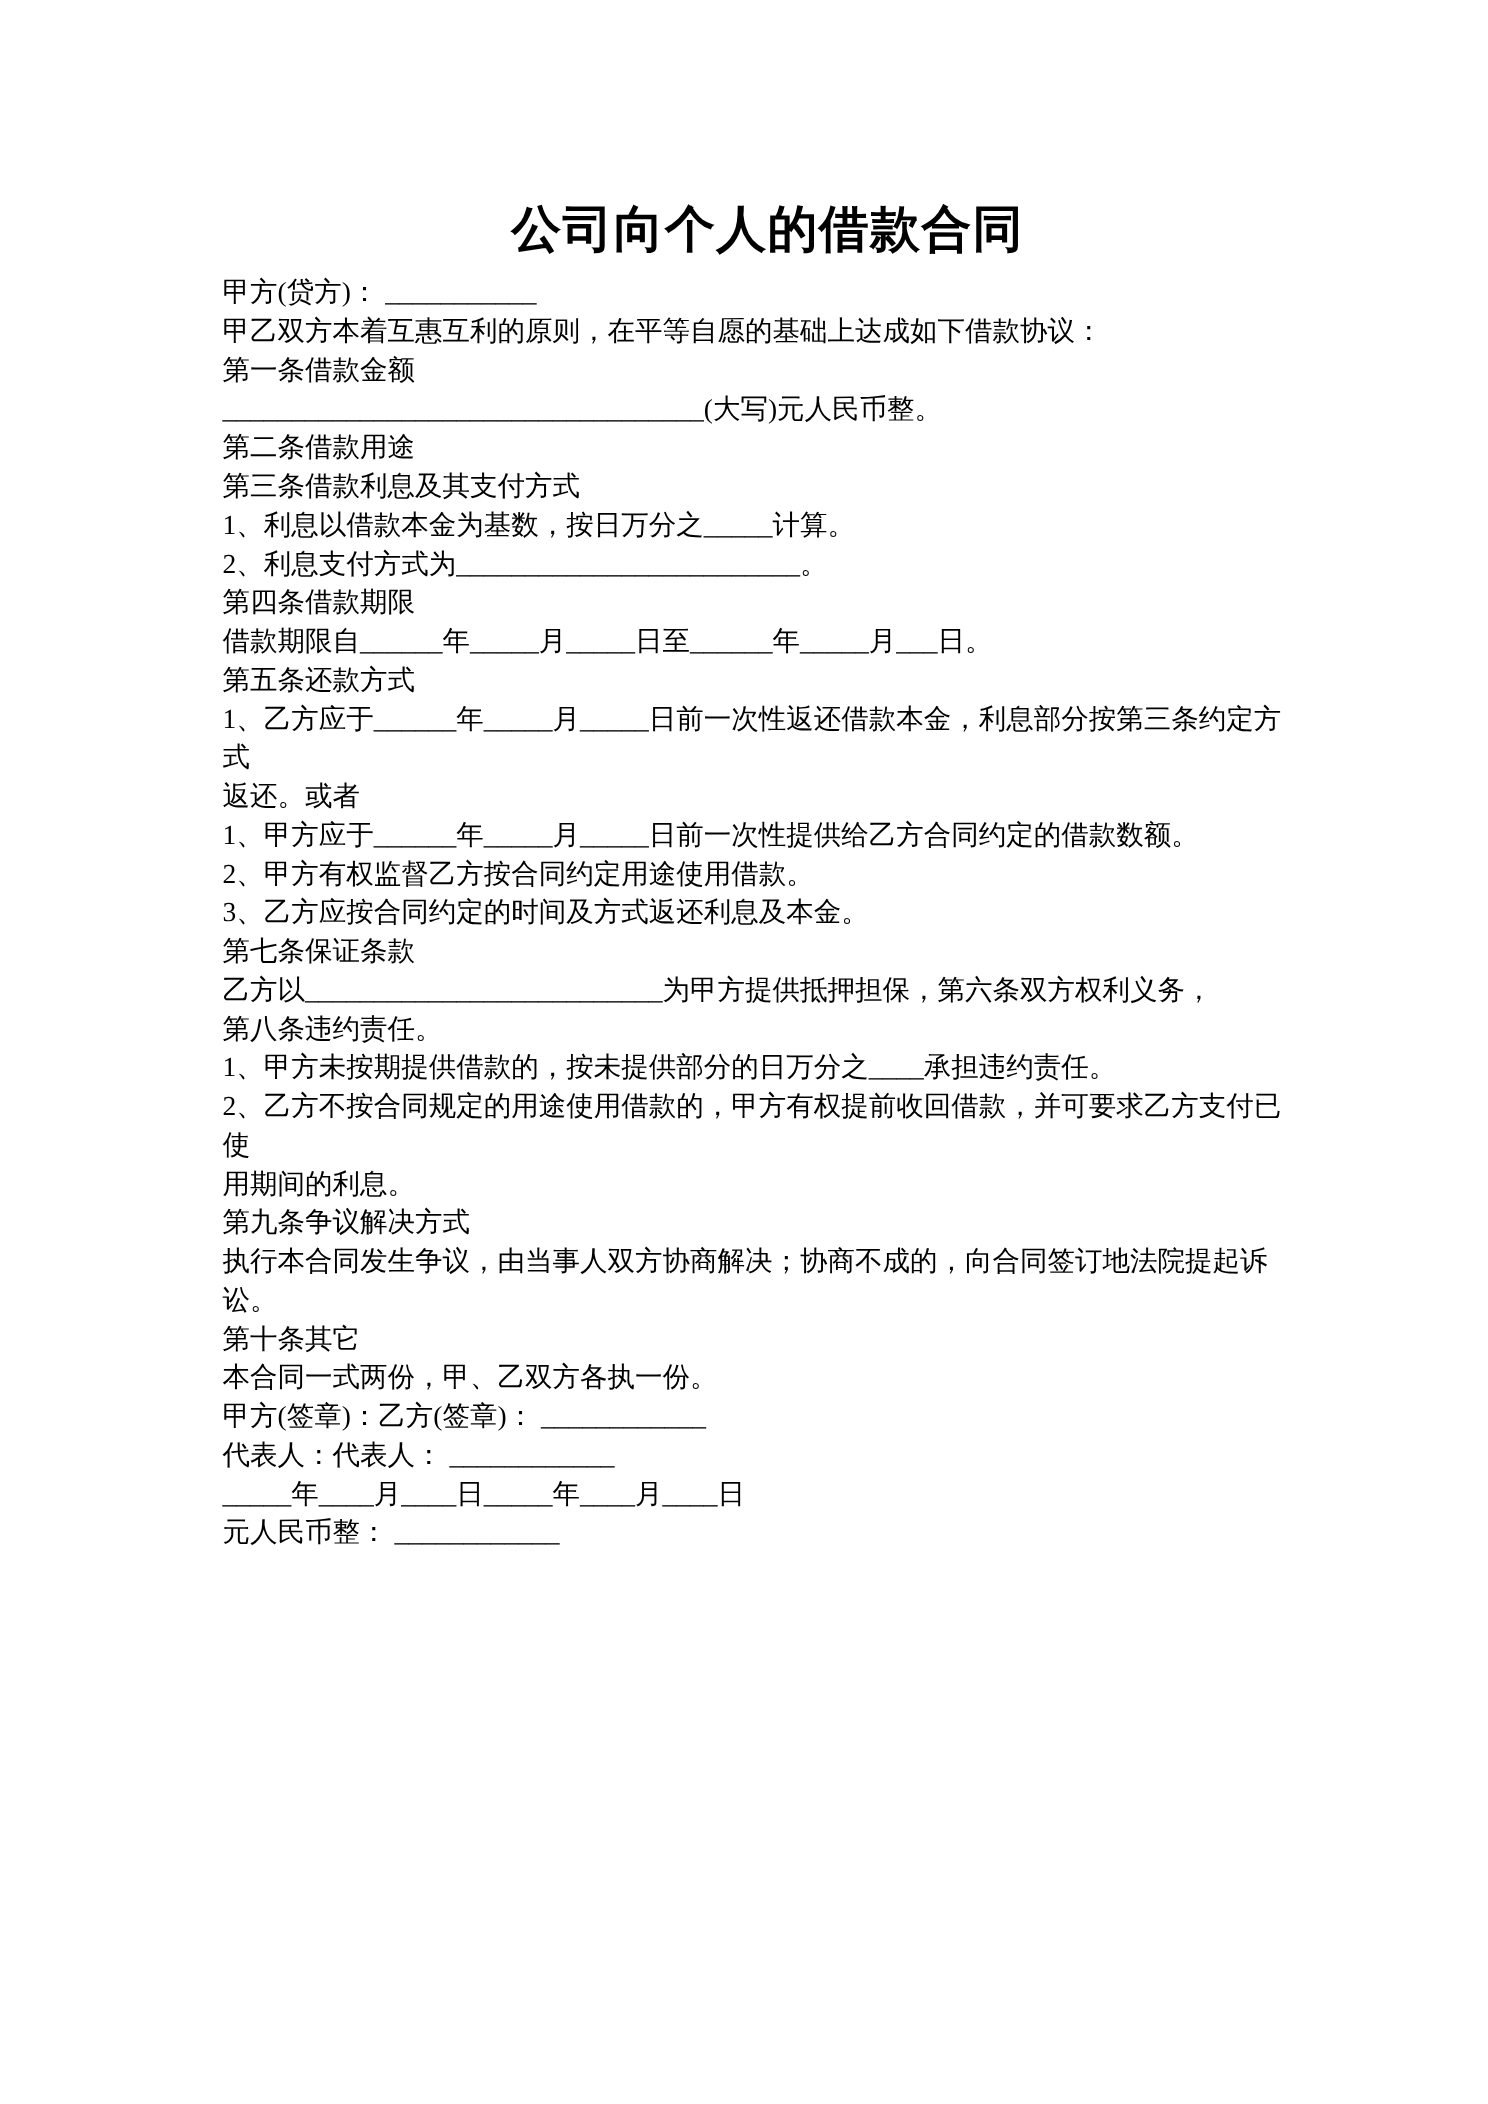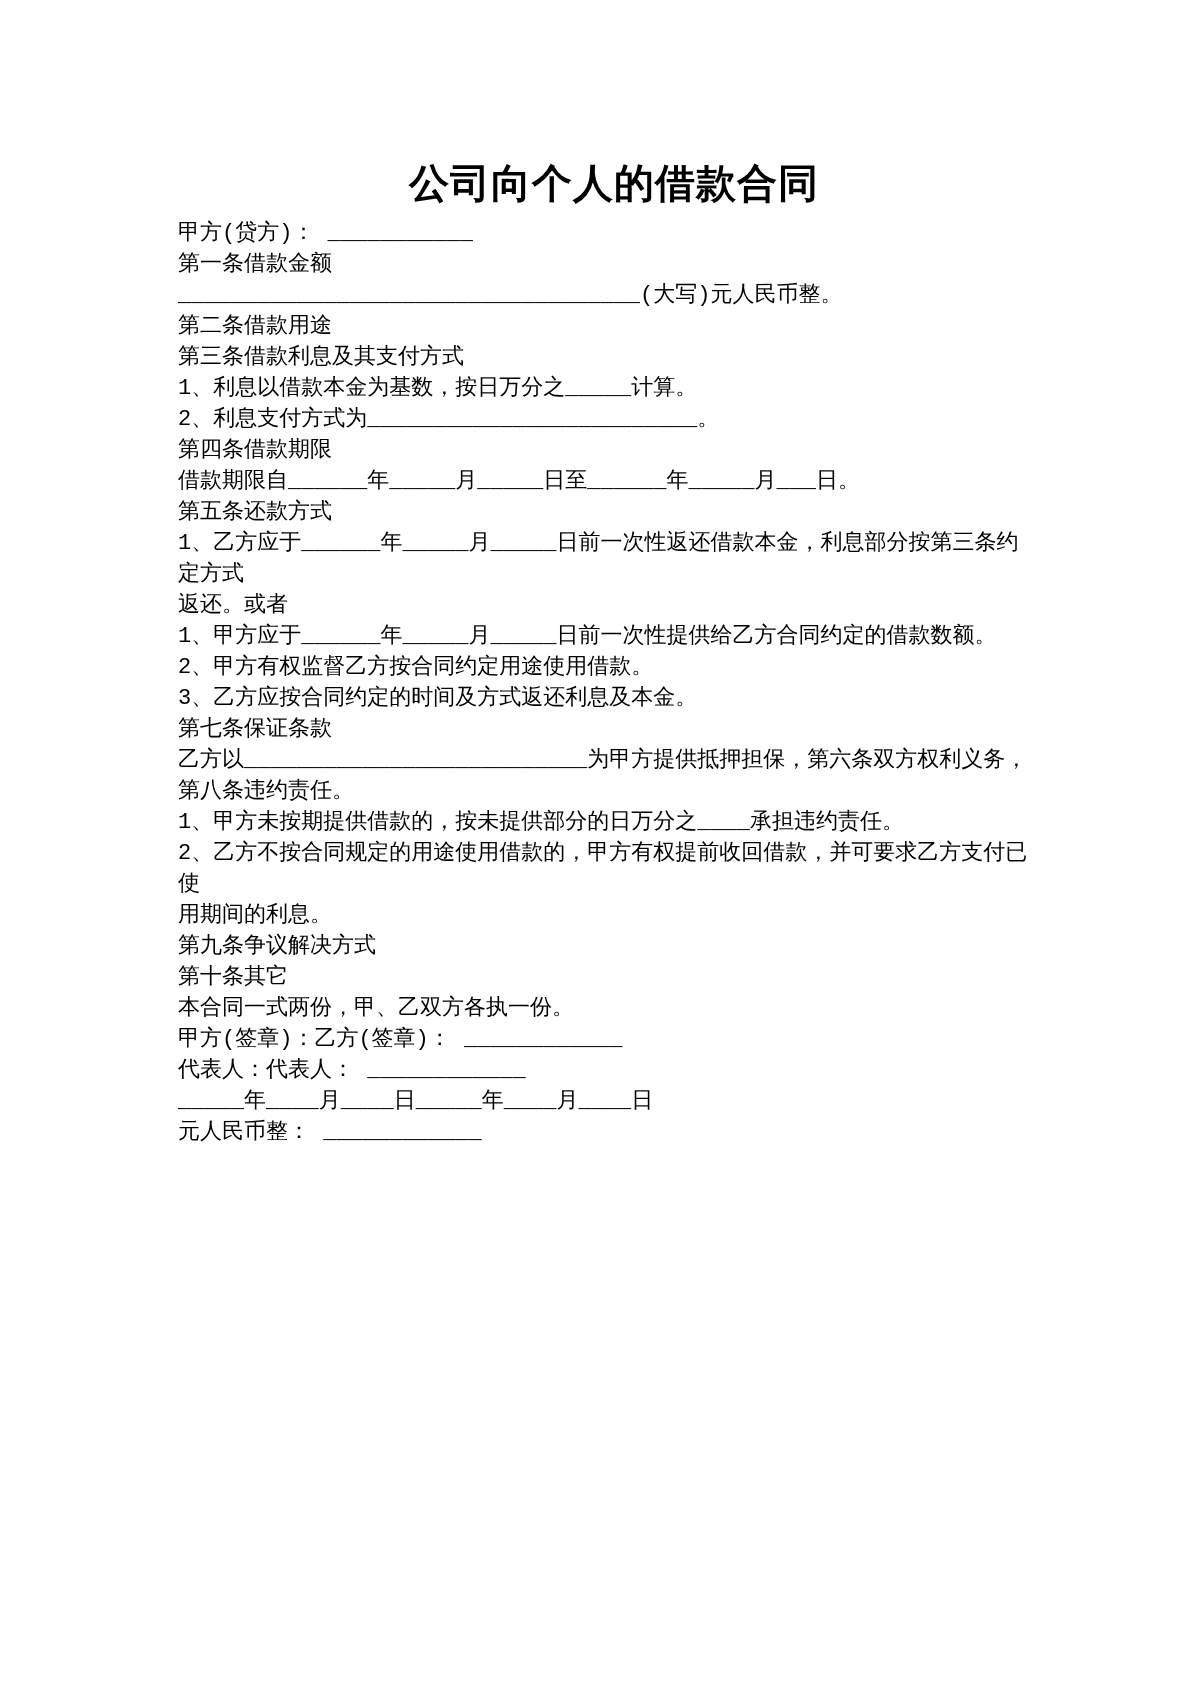--- a/index.html
+++ b/index.html
@@ -23,37 +23,37 @@
     margin: 0 0 8px 0;
     font-size: 40px;
     line-height: 52px;
     font-weight: bold;
     text-align: center;
     white-space: nowrap;
     letter-spacing: 1px;
   }
   .doc-body {
     width: 862px;
-    font-family: Liberation Mono, monospace;
   }
   .line {
     margin: 0;
     font-size: 22px;
     line-height: 31px;
     white-space: pre-wrap;
     word-break: break-all;
   }
 </style>
 </head>
 <body>
 
 <div class="page">
   <h1 class="doc-title">公司向个人的借款合同</h1>
   <div class="doc-body">
       <p class="line">甲方(贷方)： ___________</p>
+      <p class="line">甲乙双方本着互惠互利的原则，在平等自愿的基础上达成如下借款协议：</p>
       <p class="line">第一条借款金额</p>
       <p class="line">___________________________________(大写)元人民币整。</p>
       <p class="line">第二条借款用途</p>
       <p class="line">第三条借款利息及其支付方式</p>
       <p class="line">1、利息以借款本金为基数，按日万分之_____计算。</p>
       <p class="line">2、利息支付方式为_________________________。</p>
       <p class="line">第四条借款期限</p>
       <p class="line">借款期限自______年_____月_____日至______年_____月___日。</p>
       <p class="line">第五条还款方式</p>
       <p class="line">1、乙方应于______年_____月_____日前一次性返还借款本金，利息部分按第三条约定方式</p>
@@ -61,20 +61,21 @@
       <p class="line">1、甲方应于______年_____月_____日前一次性提供给乙方合同约定的借款数额。</p>
       <p class="line">2、甲方有权监督乙方按合同约定用途使用借款。</p>
       <p class="line">3、乙方应按合同约定的时间及方式返还利息及本金。</p>
       <p class="line">第七条保证条款</p>
       <p class="line">乙方以__________________________为甲方提供抵押担保，第六条双方权利义务，</p>
       <p class="line">第八条违约责任。</p>
       <p class="line">1、甲方未按期提供借款的，按未提供部分的日万分之____承担违约责任。</p>
       <p class="line">2、乙方不按合同规定的用途使用借款的，甲方有权提前收回借款，并可要求乙方支付已使</p>
       <p class="line">用期间的利息。</p>
       <p class="line">第九条争议解决方式</p>
+      <p class="line">执行本合同发生争议，由当事人双方协商解决；协商不成的，向合同签订地法院提起诉讼。</p>
       <p class="line">第十条其它</p>
       <p class="line">本合同一式两份，甲、乙双方各执一份。</p>
       <p class="line">甲方(签章)：乙方(签章)： ____________</p>
       <p class="line">代表人：代表人： ____________</p>
       <p class="line">_____年____月____日_____年____月____日</p>
       <p class="line">元人民币整： ____________</p>
     </div>
 </div>
 
 </body></html>

